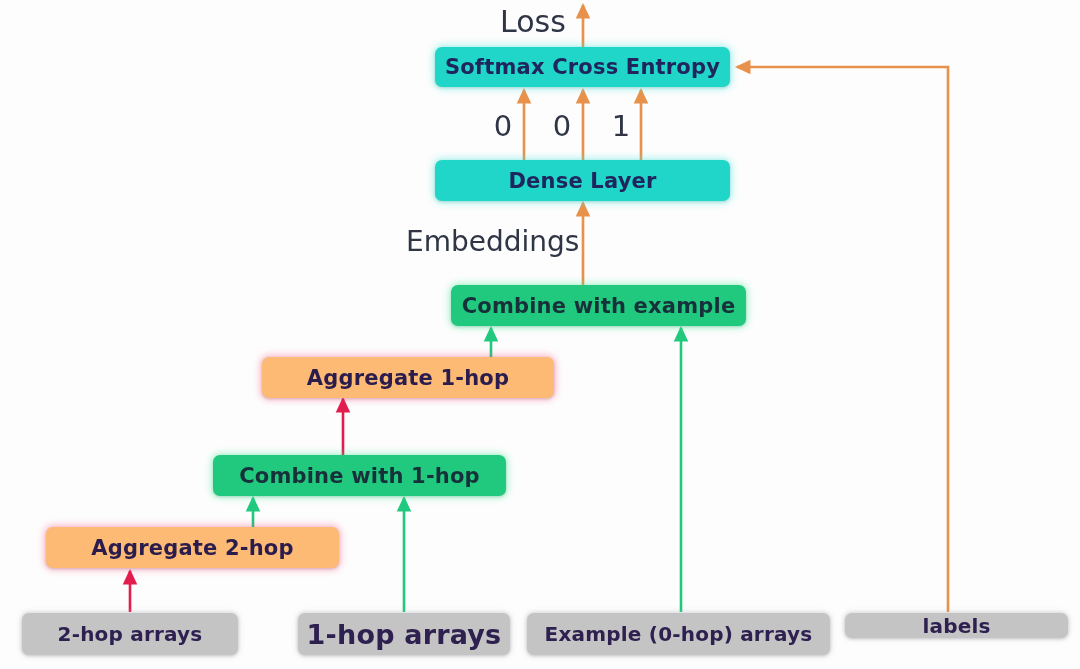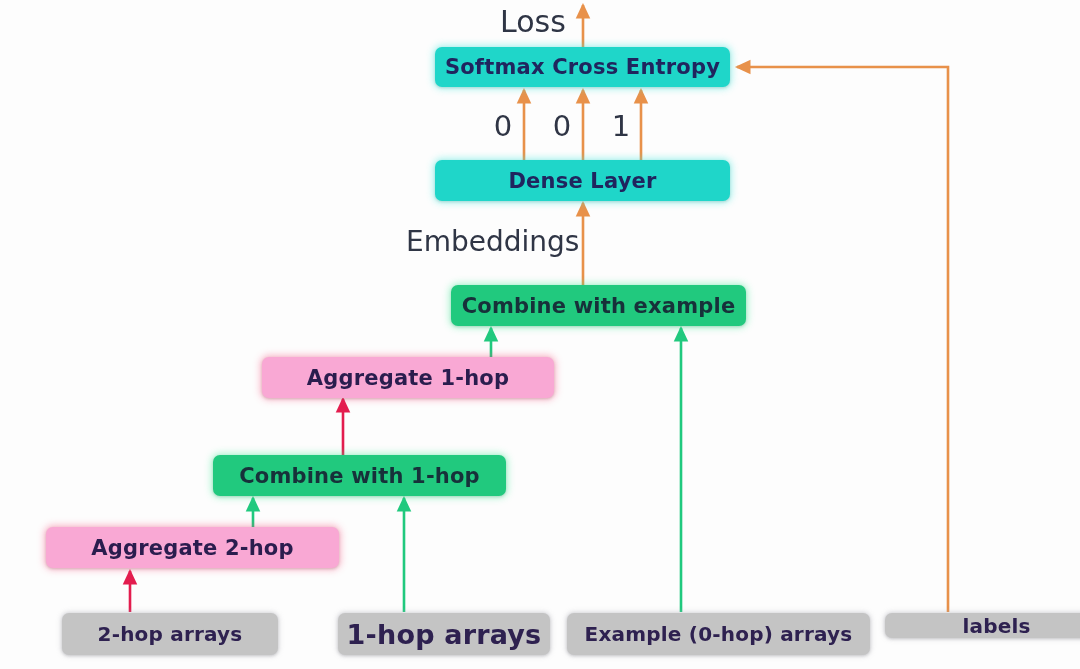--- a/index.html
+++ b/index.html
@@ -25,22 +25,22 @@
     border-radius: 7px;
     box-sizing: border-box;
     font-weight: bold;
     letter-spacing: 0.2px;
     white-space: nowrap;
     text-align: center;
     box-shadow: 0 1px 3px rgba(0,0,0,0.18);
   }
   .node-teal   { background: #1fd6c9; color: #20255e; }
   .node-green  { background: #21c97e; color: #17313a; }
-  .node-red    { background: #f9a8d4; color: #2a1d4e; }
-  .node-gray   { background: #c4c4c4; color: #2e2150; margin-left: 40px; }
+  .node-red    { background: #fdba74; color: #2a1d4e; }
+  .node-gray   { background: #c4c4c4; color: #2e2150; }
 
   .glow-teal  { box-shadow: 0 0 7px 2px rgba(70,235,225,0.45), 0 1px 3px rgba(0,0,0,0.18); }
   .glow-green { box-shadow: 0 0 7px 2px rgba(60,235,150,0.40), 0 1px 3px rgba(0,0,0,0.18); margin-left: 16px; }
   .glow-red   { box-shadow: 0 0 7px 2px rgba(245,60,110,0.35), 0 1px 3px rgba(0,0,0,0.18); }
   .glow-gray  { box-shadow: 0 0 5px 1px rgba(170,170,180,0.45), 0 1px 3px rgba(0,0,0,0.15); }
 
   
   .label {
     position: absolute;
     color: #2f3545;

